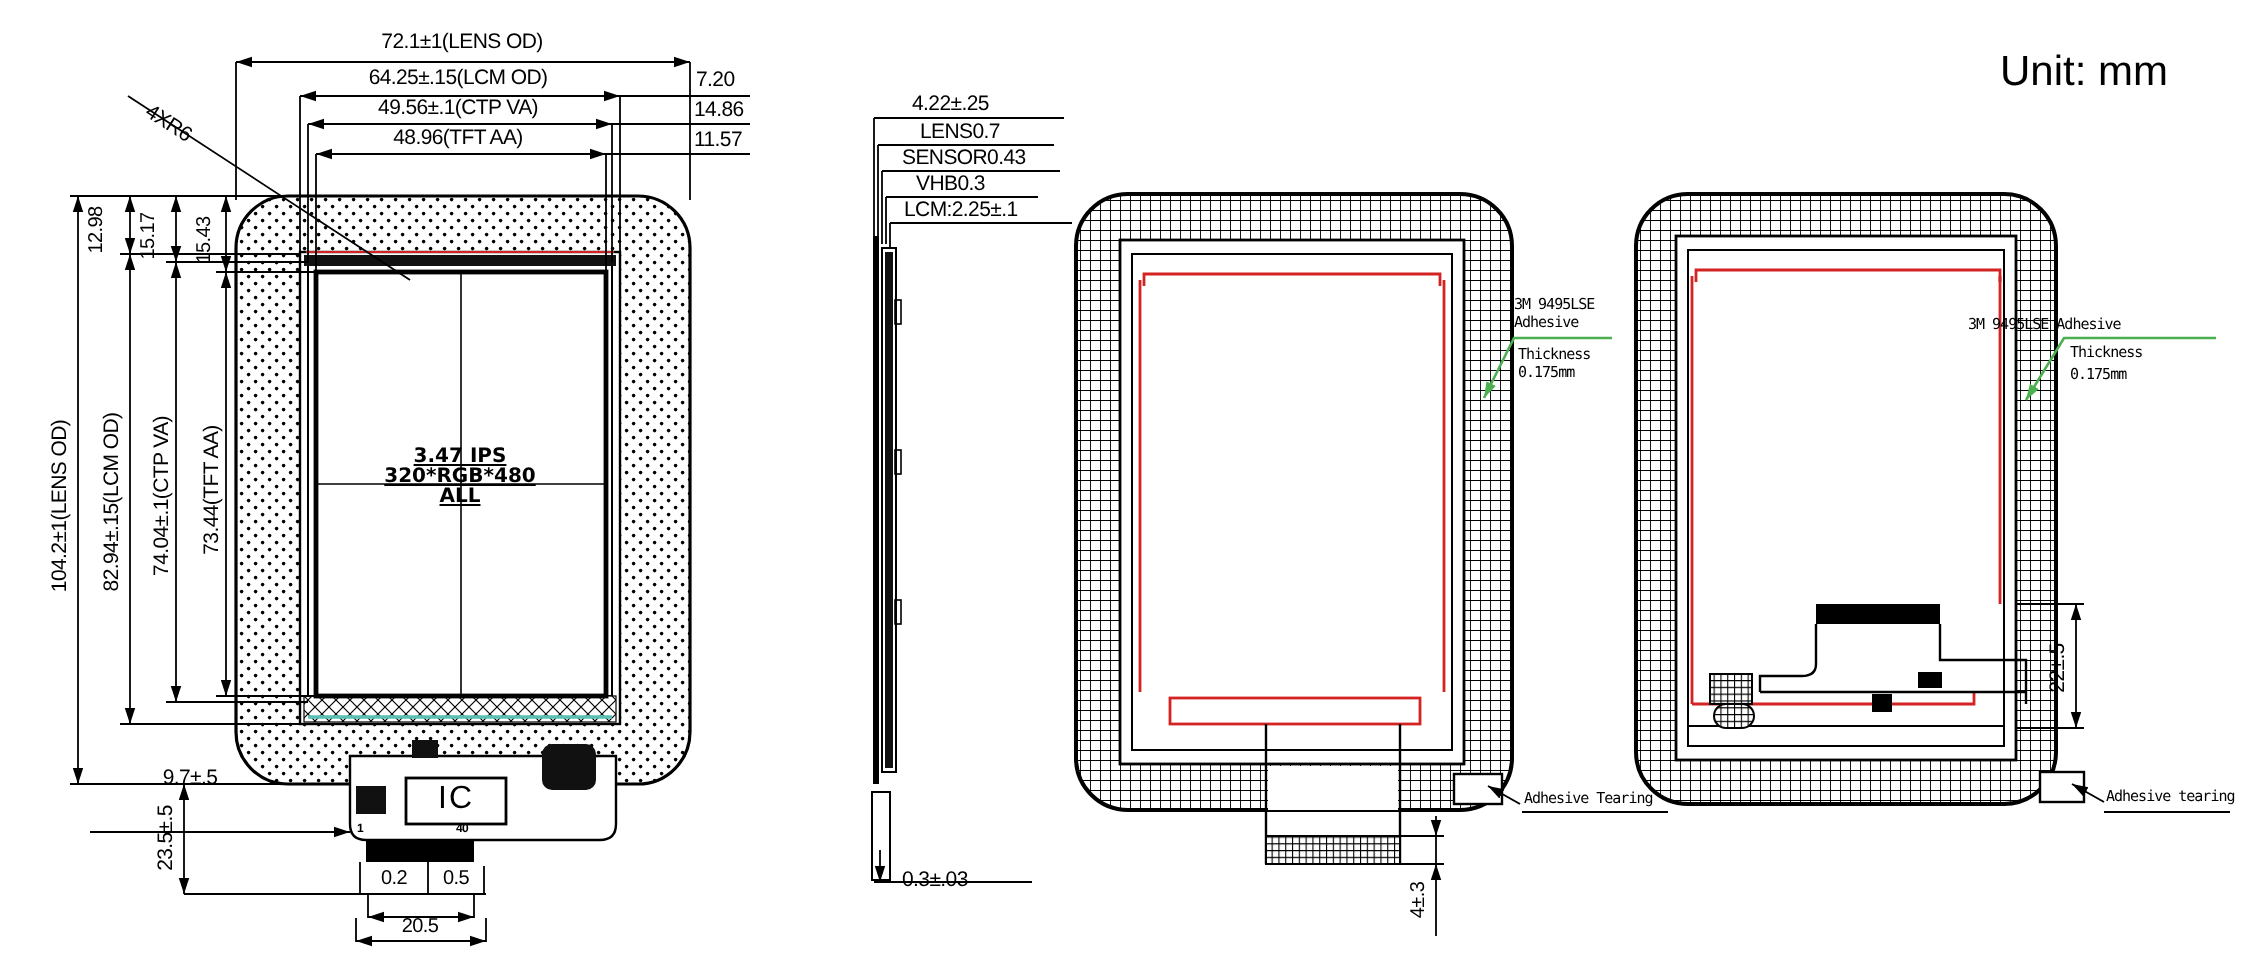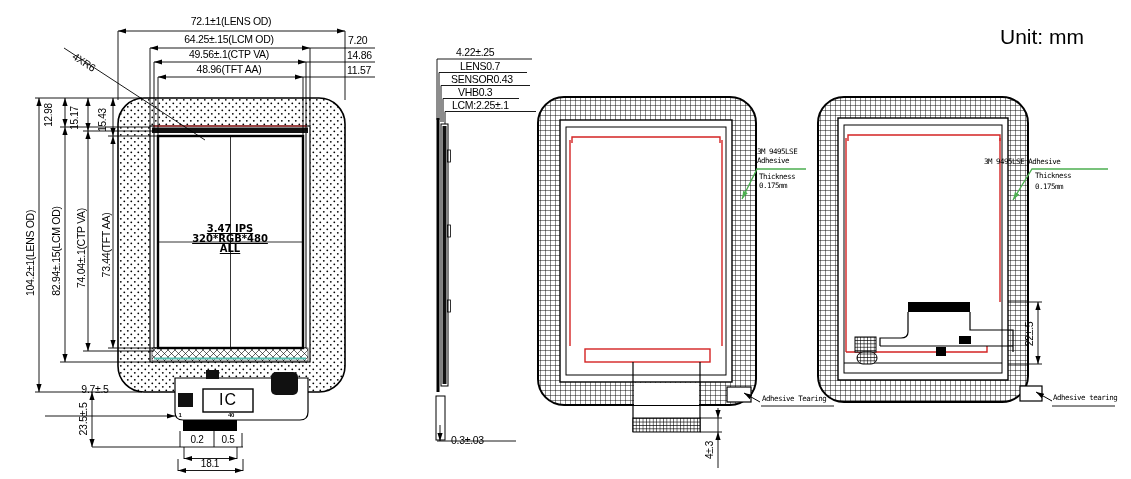--- a/index.html
+++ b/index.html
@@ -233,21 +233,21 @@
   <span class="t disp" style="left:230px;top:229px">3.47 IPS</span>
   <span class="t disp" style="left:230px;top:239px">320*RGB*480</span>
   <span class="t disp" style="left:230px;top:249px">ALL</span>
 
   <span class="t ic" style="left:228px;top:400px">IC</span>
   <span class="t tiny" style="left:180px;top:415px">1</span>
   <span class="t tiny" style="left:231px;top:415px">40</span>
   <span class="t sm" style="left:197px;top:440px">0.2</span>
   <span class="t sm" style="left:228px;top:440px">0.5</span>
   <span class="t sm" style="left:210px;top:426px">19.5</span>
-  <span class="t sm" style="left:210px;top:464px">18.1</span>
+  <span class="t sm" style="left:210px;top:464px">20.5</span>
   <span class="t" style="left:95px;top:389px">9.7±.5</span>
   <span class="t r90" style="left:83px;top:419px">23.5±.5</span>
 
   <span class="t l" style="left:456px;top:52px">4.22±.25</span>
   <span class="t l" style="left:460px;top:66px">LENS0.7</span>
   <span class="t l" style="left:451px;top:79px">SENSOR0.43</span>
   <span class="t l" style="left:458px;top:92px">VHB0.3</span>
   <span class="t l" style="left:452px;top:105px">LCM:2.25±.1</span>
   <span class="t l" style="left:451px;top:440px">0.3±.03</span>
 

